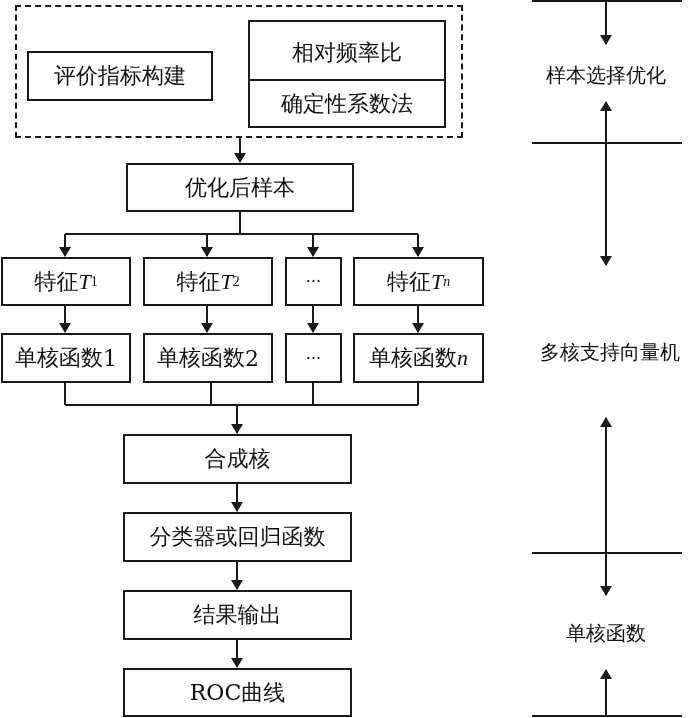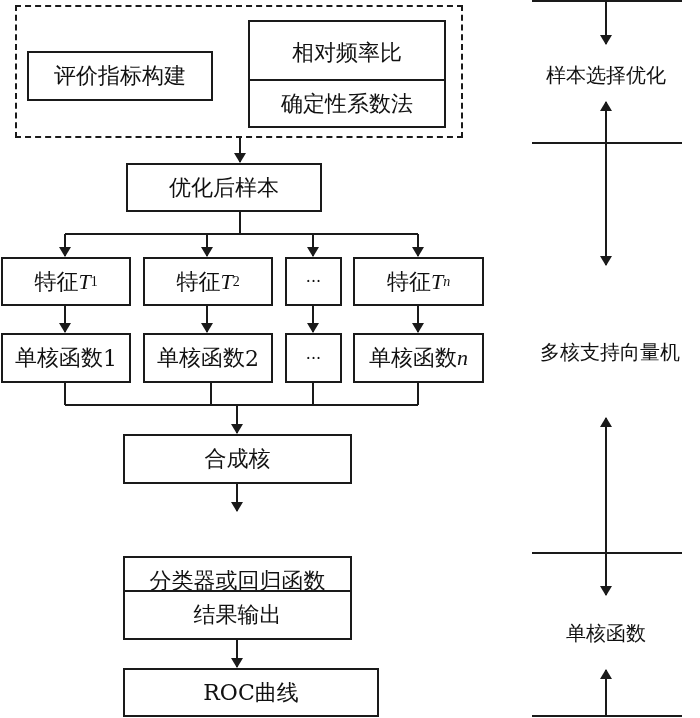--- a/index.html
+++ b/index.html
@@ -66,21 +66,21 @@
 <div class="box" style="left:27px;top:51px;width:186px;height:50px;">
   <span>评价指标构建</span>
 </div>
 <div class="box" style="left:248px;top:20px;width:198px;height:66px;">
   <span>相对频率比</span>
 </div>
 <div class="box" style="left:248px;top:79px;width:198px;height:49px;">
   <span>确定性系数法</span>
 </div>
 
-<div class="box" style="left:126px;top:163px;width:196px;height:49px;">
+<div class="box" style="left:126px;top:163px;width:228px;height:49px;">
   <span>优化后样本</span>
 </div>
 
 <div class="box" style="left:1px;top:257px;width:130px;height:49px;">
   <span>特征 </span>
     <span class="it">T</span>
     <span class="sub">1</span>
 </div>
 <div class="box" style="left:143px;top:257px;width:130px;height:49px;">
   <span>特征 </span>
@@ -108,25 +108,25 @@
   <span>···</span>
 </div>
 <div class="box" style="left:353px;top:333px;width:131px;height:50px;">
   <span>单核函数</span>
     <span class="it">n</span>
 </div>
 
 <div class="box" style="left:123px;top:434px;width:229px;height:50px;text-align:center;">
   <span>合成核</span>
 </div>
-<div class="box" style="left:123px;top:512px;width:229px;height:50px;margin-top:44px;">
+<div class="box" style="left:123px;top:512px;width:229px;height:50px;">
   <span>分类器或回归函数</span>
 </div>
 <div class="box" style="left:123px;top:590px;width:229px;height:50px;text-align:center;">
   <span>结果输出</span>
 </div>
-<div class="box" style="left:123px;top:668px;width:256px;height:49px;">
+<div class="box" style="left:123px;top:668px;width:229px;height:49px;">
   <span>ROC曲线</span>
 </div>
 
 <div class="lbl" style="left:606px;top:62px;">样本选择优化</div>
 <div class="lbl" style="left:610px;top:339px;">多核支持向量机</div>
 <div class="lbl" style="left:606px;top:620px;">单核函数</div>
 
 </body></html>

